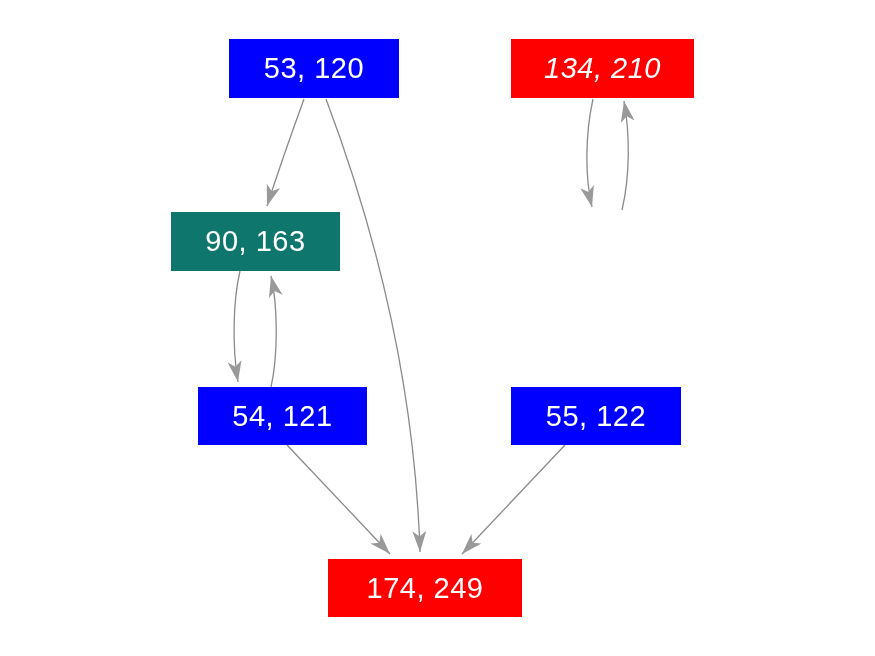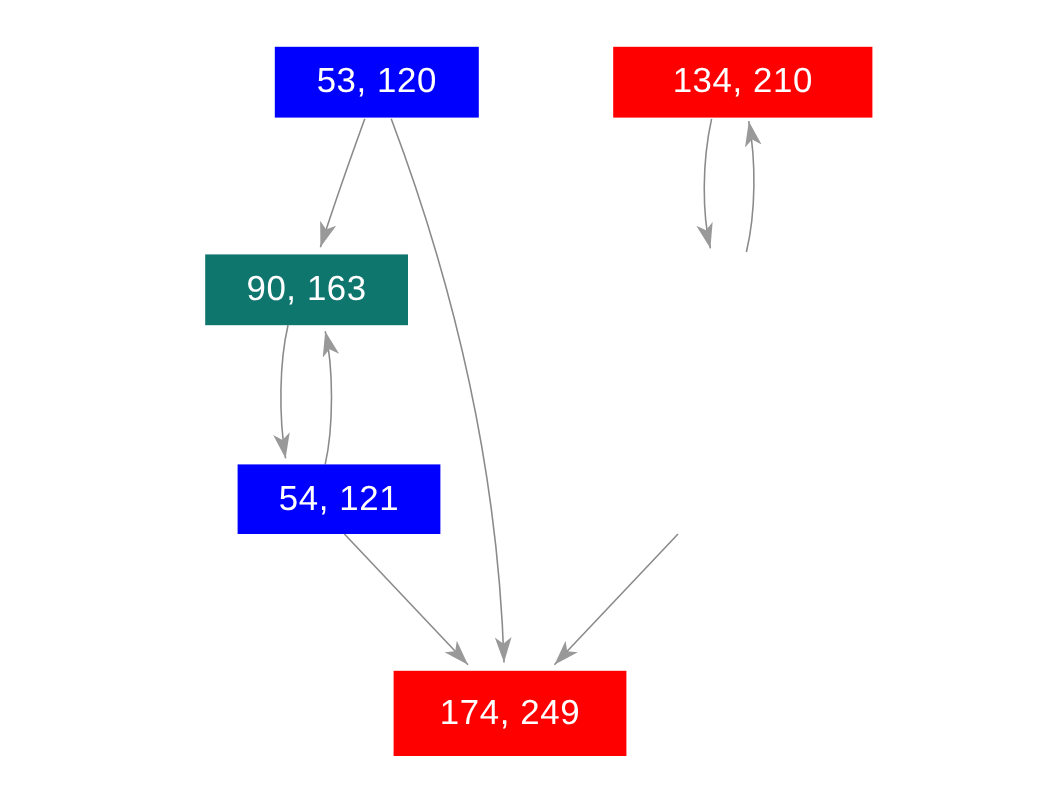--- a/index.html
+++ b/index.html
@@ -61,31 +61,34 @@
     <path class="edge" marker-end="url(#arrow)" d="M 593 99 C 585 135, 585 178, 592 207"></path>
     <path class="edge" marker-end="url(#arrow)" d="M 622 210 C 630 176, 630 134, 624 101"></path>
     <path class="edge" marker-end="url(#arrow)" d="M 287 445 L 390 554"></path>
     <path class="edge" marker-end="url(#arrow)" d="M 565 445 L 462 554"></path>
   </svg>
 
   <div class="node" style="left: 229px; top: 39px; width: 170px; height: 59px; background: rgb(0, 0, 255);">
     <span>53, 120</span>
   </div>
 
-  <div class="node" style="left: 511px; top: 39px; width: 216px; height: 59px; background: rgb(255, 0, 0);">
+  <div class="node" style="left: 511px; top: 39px; width: 183px; height: 59px; background: rgb(255, 0, 0); font-style: italic;">
     <span>134, 210</span>
   </div>
 
   <div class="node" style="left: 171px; top: 212px; width: 169px; height: 59px; background: #0f766e;">
     <span>90, 163</span>
   </div>
 
 
   <div class="node" style="left: 171px; top: 387px; width: 169px; height: 58px; background: rgb(0, 0, 255); margin-left: 27px;">
     <span>54, 121</span>
   </div>
 
+  <div class="node" style="left: 511px; top: 387px; width: 170px; height: 58px; background: rgb(0, 0, 255);">
+    <span>55, 122</span>
+  </div>
 
-  <div class="node" style="left: 328px; top: 559px; width: 194px; height: 71px; background: rgb(255, 0, 0);">
+  <div class="node" style="left: 328px; top: 559px; width: 194px; height: 58px; background: rgb(255, 0, 0);">
     <span>174, 249</span>
   </div>
 
 </div>
 
 </body></html>

